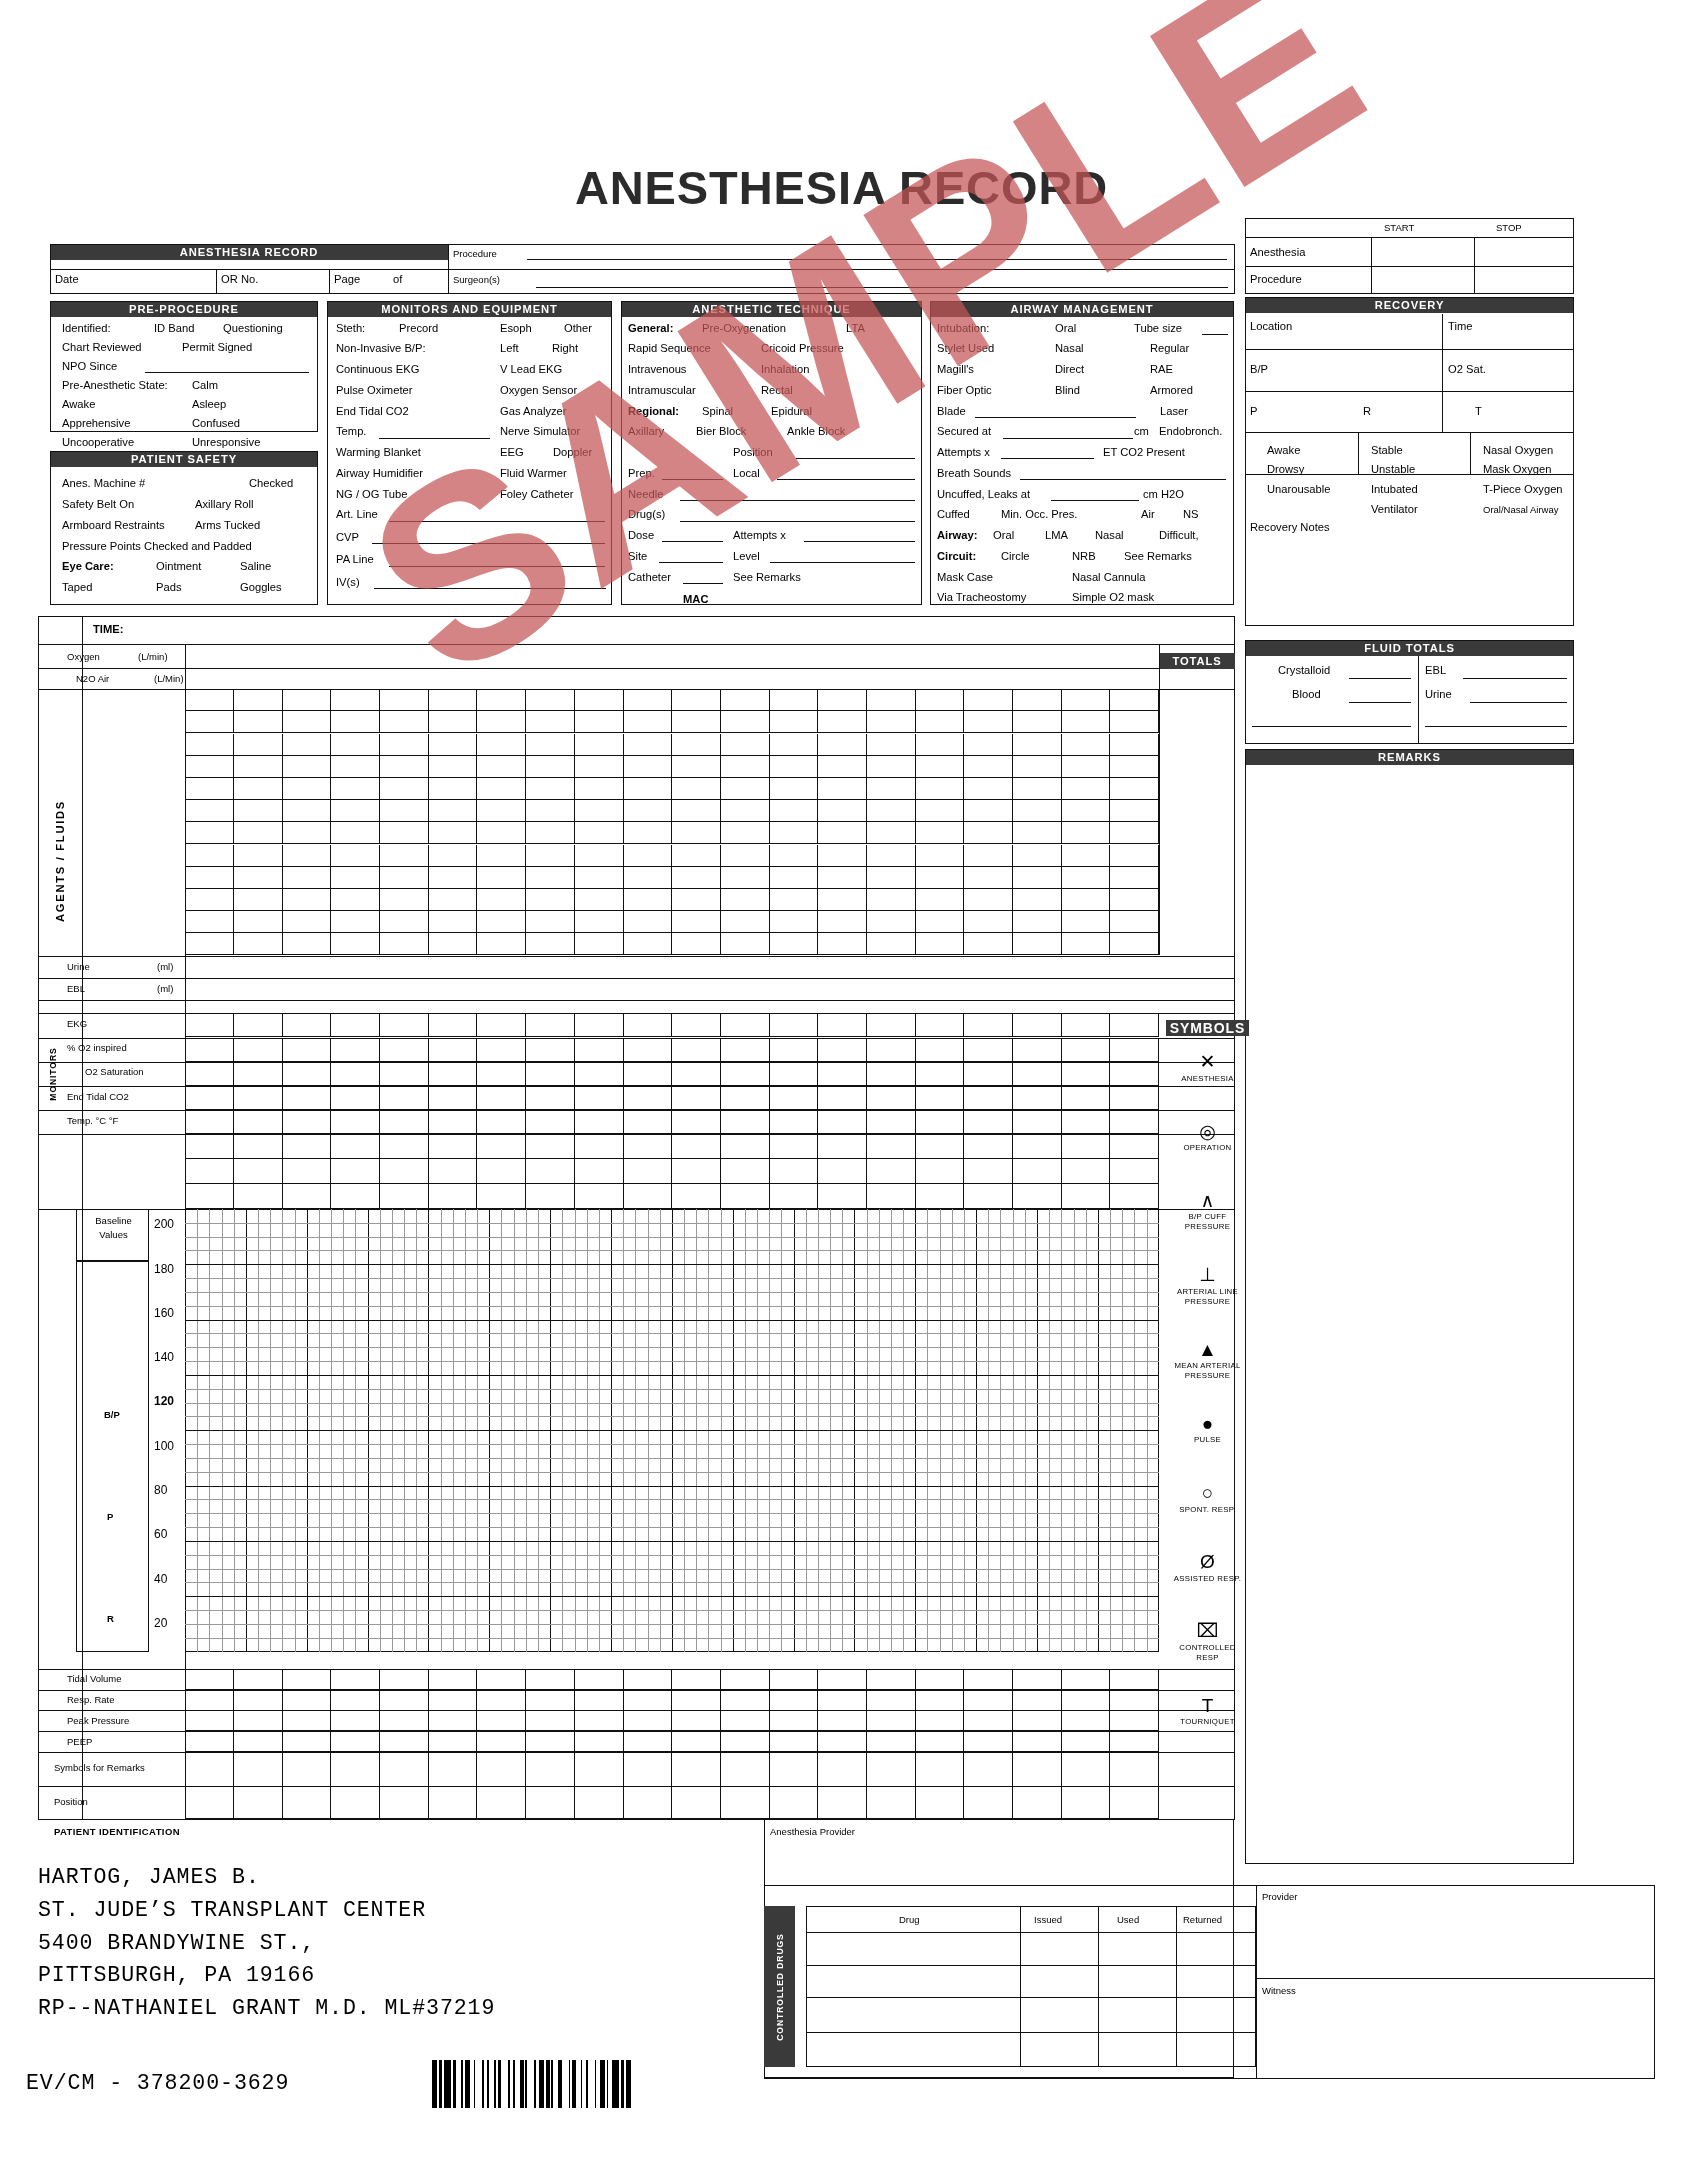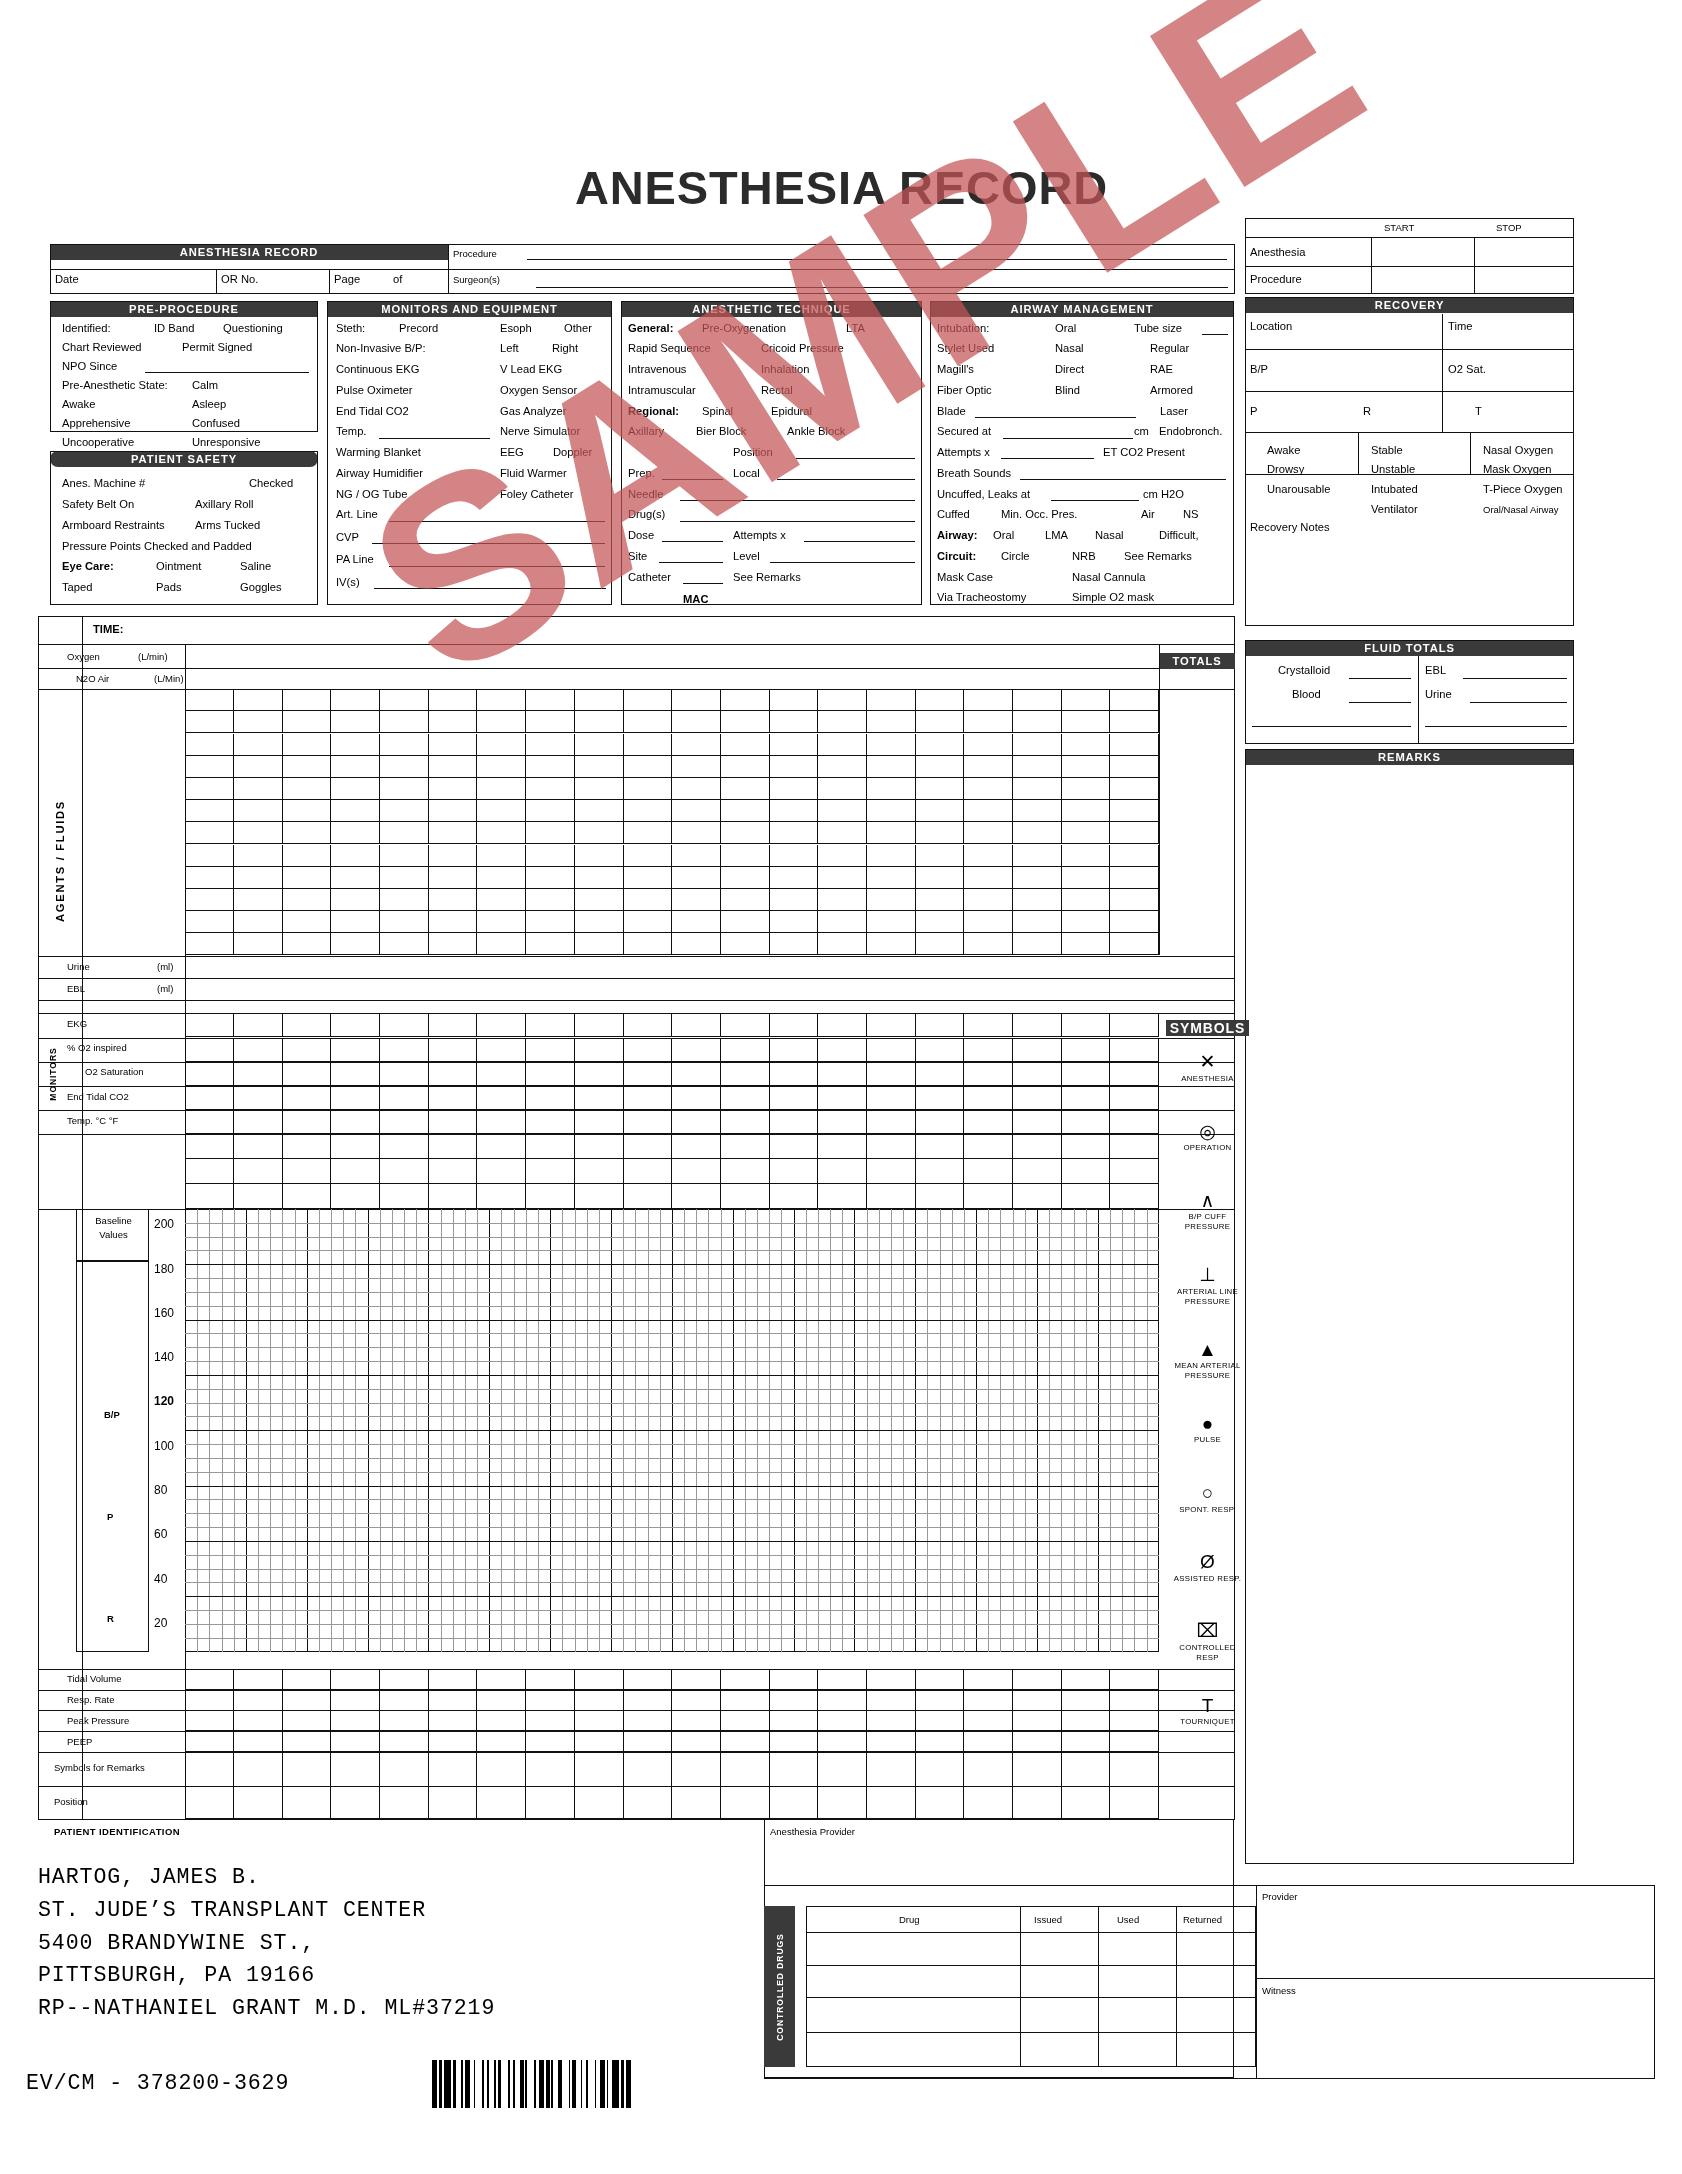--- a/index.html
+++ b/index.html
@@ -109,21 +109,21 @@
   <div class="hline" style="left:145px;top:372px;width:164px;"></div>
   <div class="lbl" style="left:62px;top:379px;">Pre-Anesthetic State:</div>
   <div class="lbl" style="left:192px;top:379px;">Calm</div>
   <div class="lbl" style="left:62px;top:398px;">Awake</div>
   <div class="lbl" style="left:192px;top:398px;">Asleep</div>
   <div class="lbl" style="left:62px;top:417px;">Apprehensive</div>
   <div class="lbl" style="left:192px;top:417px;">Confused</div>
   <div class="lbl" style="left:62px;top:436px;">Uncooperative</div>
   <div class="lbl" style="left:192px;top:436px;">Unresponsive</div>
 
-  <div class="hdrbar" style="left:50px;top:451px;width:268px;border-radius:8px;">PATIENT SAFETY</div>
+  <div class="hdrbar" style="left:50px;top:451px;width:268px;">PATIENT SAFETY</div>
   <div class="bx" style="left:50px;top:451px;width:268px;height:154px;"></div>
   <div class="lbl" style="left:62px;top:477px;">Anes. Machine #</div>
   <div class="lbl" style="left:249px;top:477px;">Checked</div>
   <div class="lbl" style="left:62px;top:498px;">Safety Belt On</div>
   <div class="lbl" style="left:195px;top:498px;">Axillary Roll</div>
   <div class="lbl" style="left:62px;top:519px;">Armboard Restraints</div>
   <div class="lbl" style="left:195px;top:519px;">Arms Tucked</div>
   <div class="lbl" style="left:62px;top:540px;">Pressure Points Checked and Padded</div>
   <div class="lblb" style="left:62px;top:560px;">Eye Care:</div>
   <div class="lbl" style="left:156px;top:560px;">Ointment</div>

